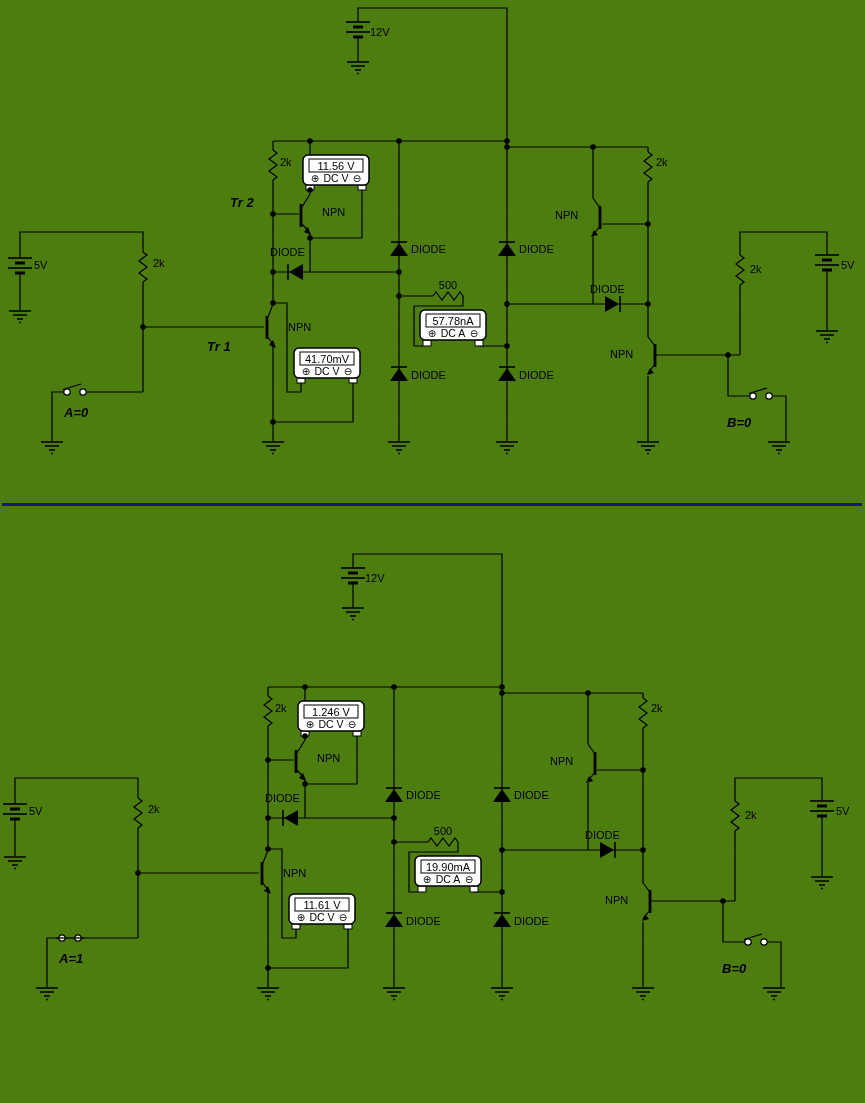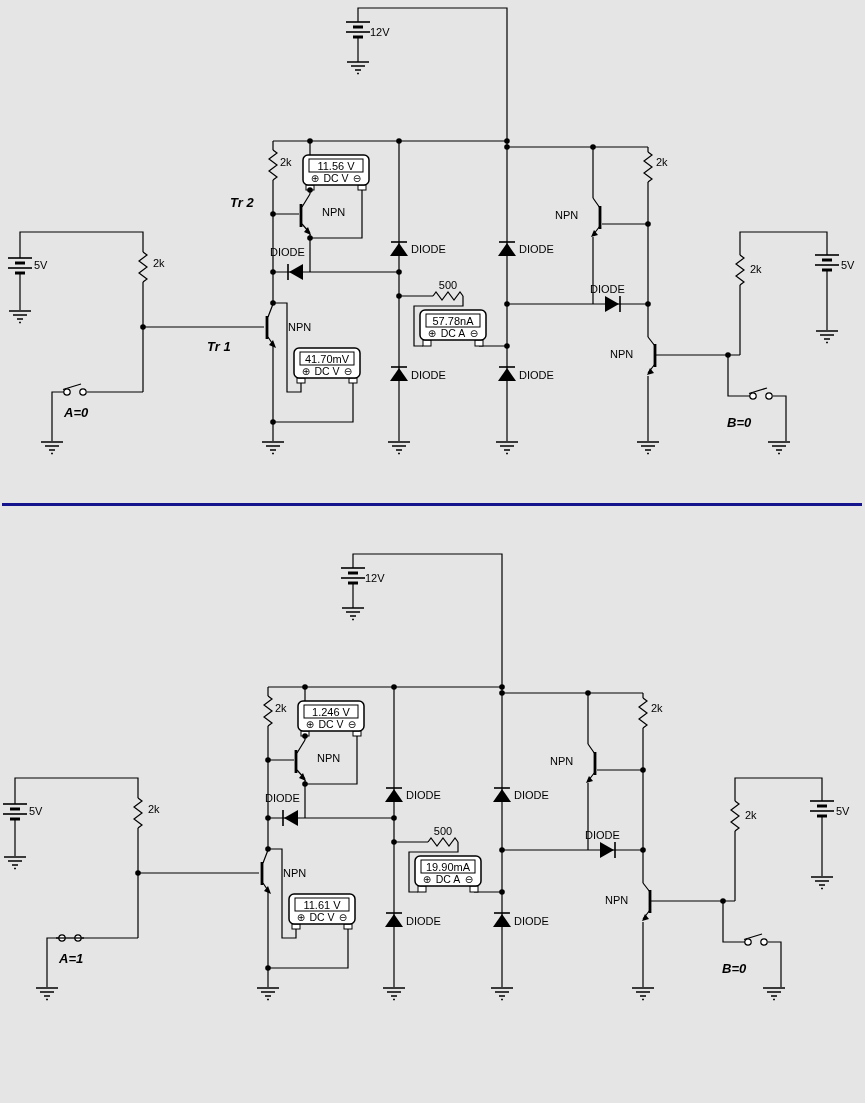--- a/index.html
+++ b/index.html
@@ -1,16 +1,16 @@
 <!DOCTYPE html>
 <html><head>
 <meta charset="utf-8">
 <style>
   html,body{margin:0;padding:0;background:#fff;}
-  .page{width:865px;height:1103px;position:relative;background:#e5e5e5;}
+  .page{width:865px;height:1103px;position:relative;background:#4d7c0f;}
   svg{display:block;}
   .lbl{font-family:"Liberation Sans",sans-serif;font-size:11px;fill:#000;}
   .swlbl{font-family:"Liberation Sans",sans-serif;font-size:13px;font-weight:bold;font-style:italic;fill:#000;}
   .trlbl{font-family:"Liberation Sans",sans-serif;font-size:13px;font-weight:bold;font-style:italic;fill:#000;}
   .mread{font-family:"Liberation Sans",sans-serif;font-size:11px;fill:#000;}
   .mmode{font-family:"Liberation Sans",sans-serif;font-size:10.5px;fill:#000;}
   .msym{font-family:"DejaVu Sans",sans-serif;font-size:10px;fill:#000;}
   .wire{fill:none;stroke:#000;stroke-width:1.2;}
   .comp{stroke:#000;stroke-width:1.2;fill:none;}
 </style>

